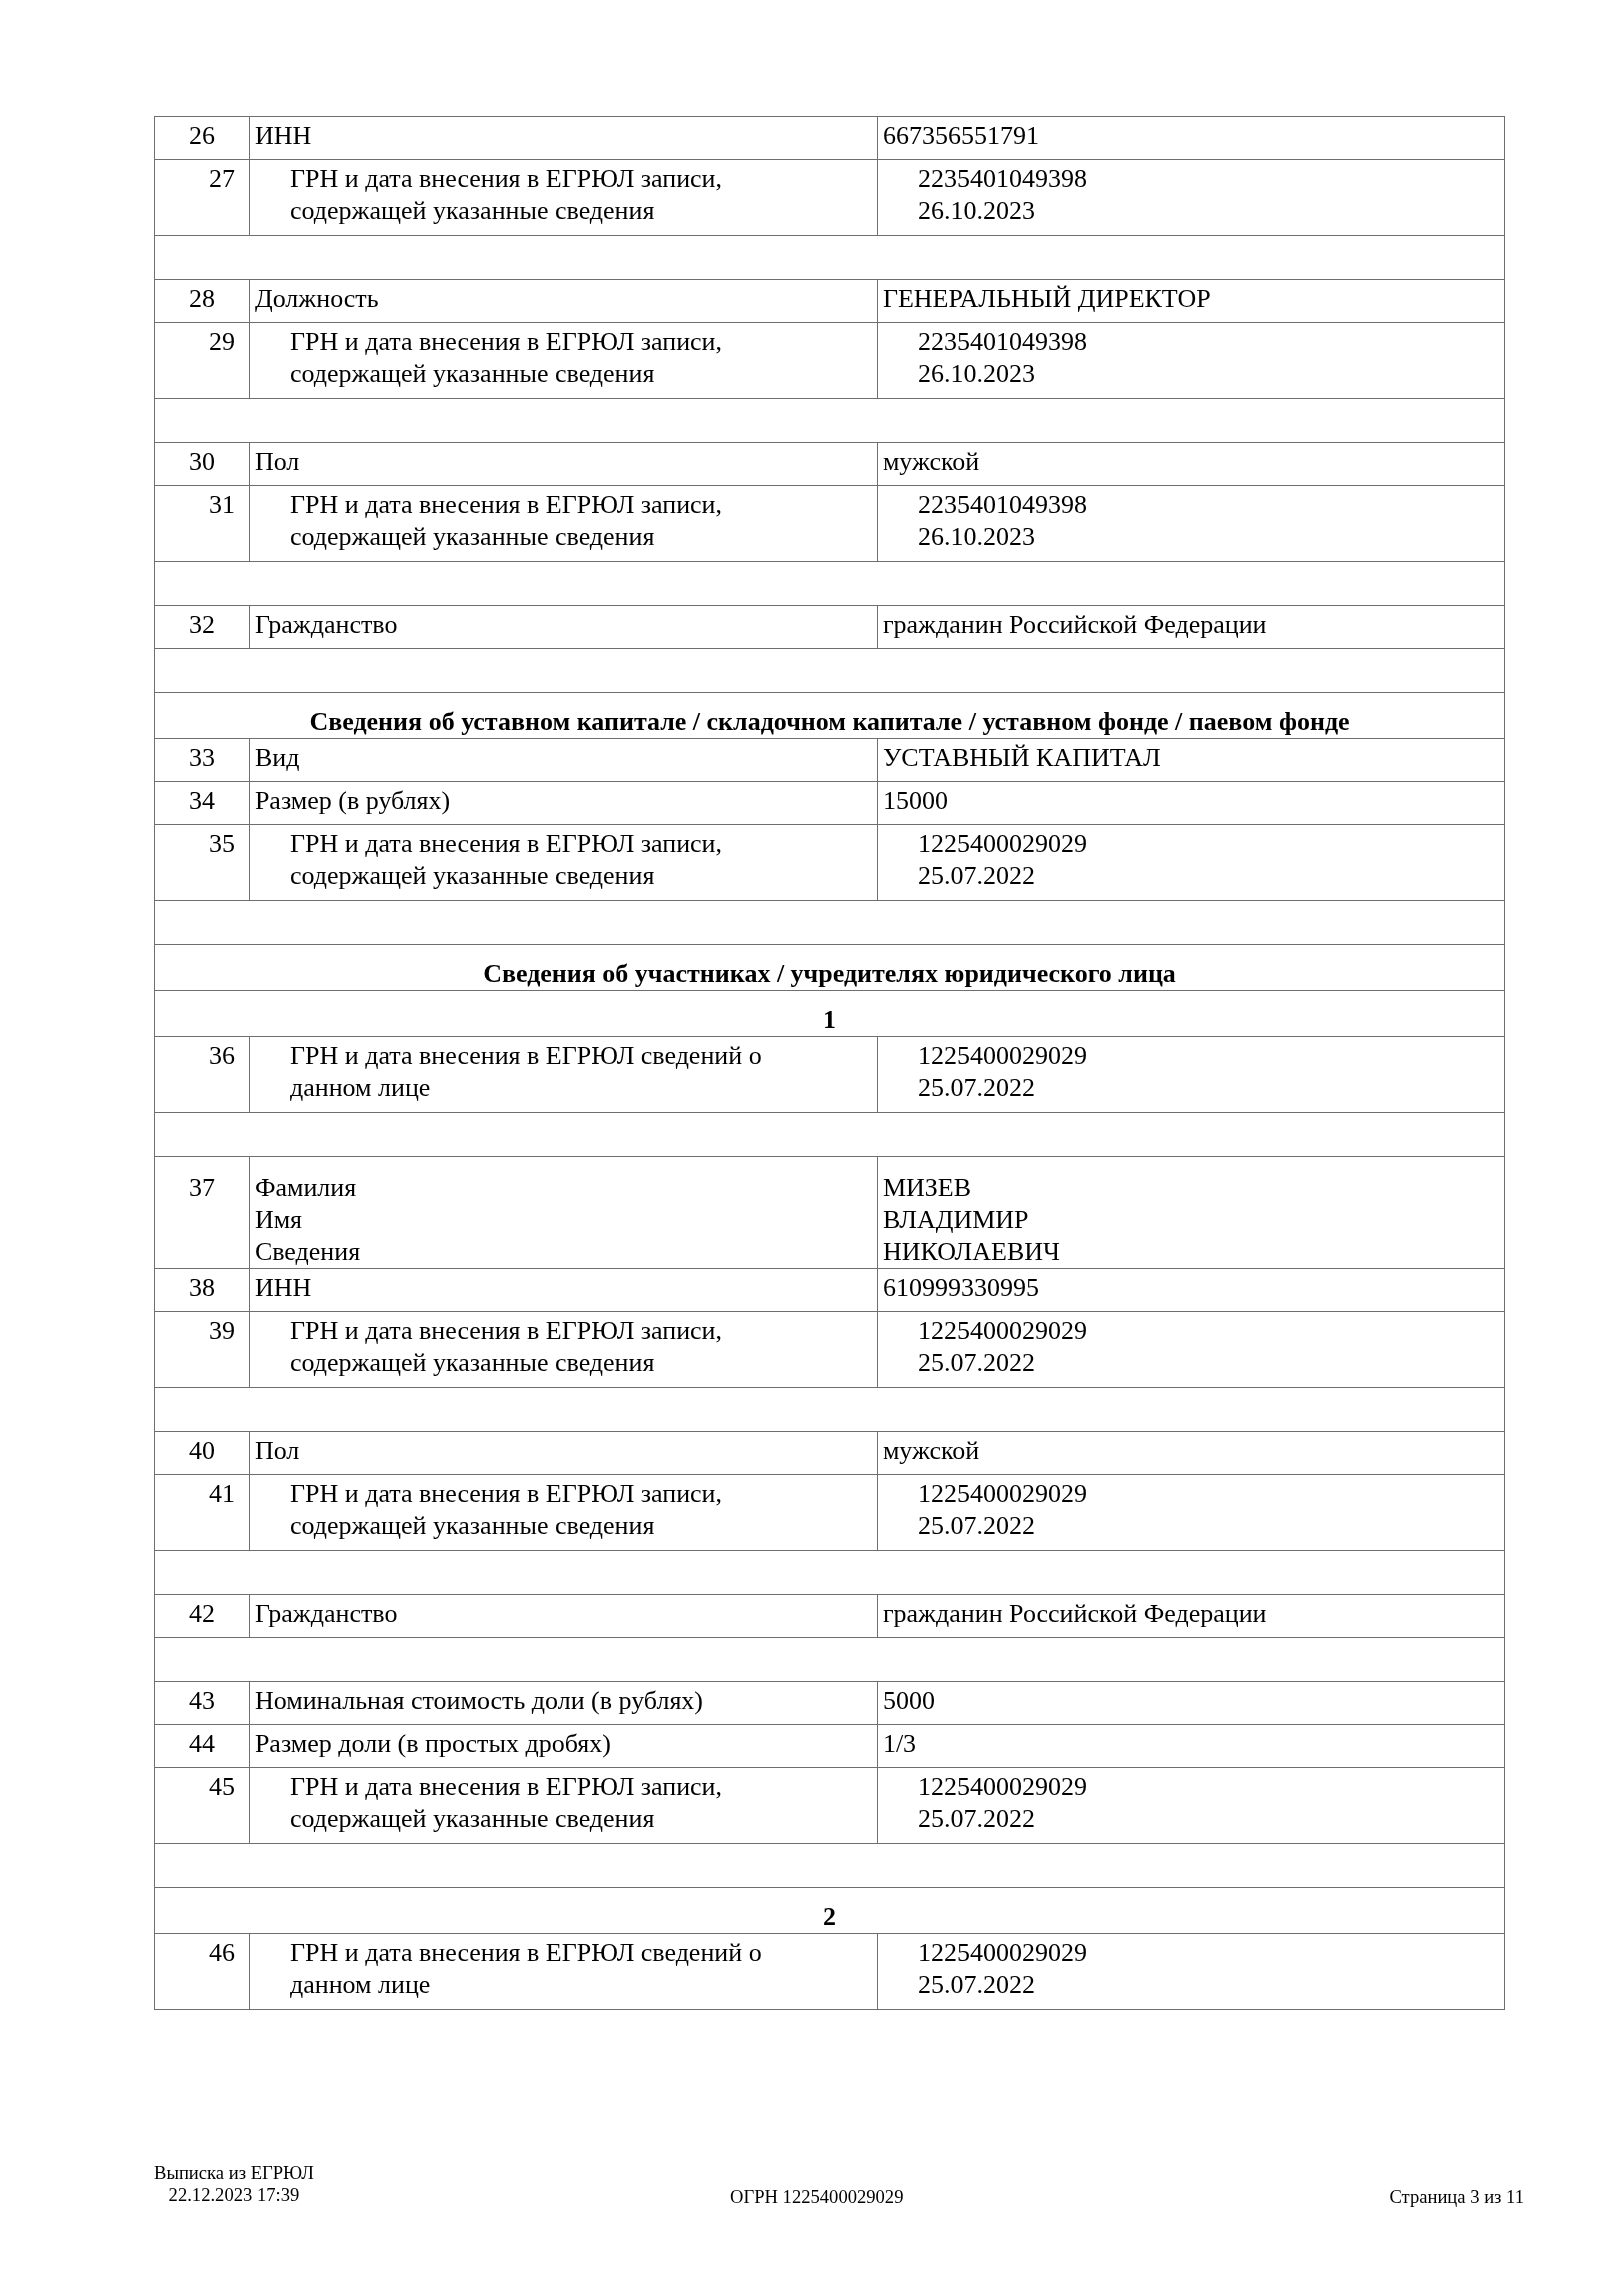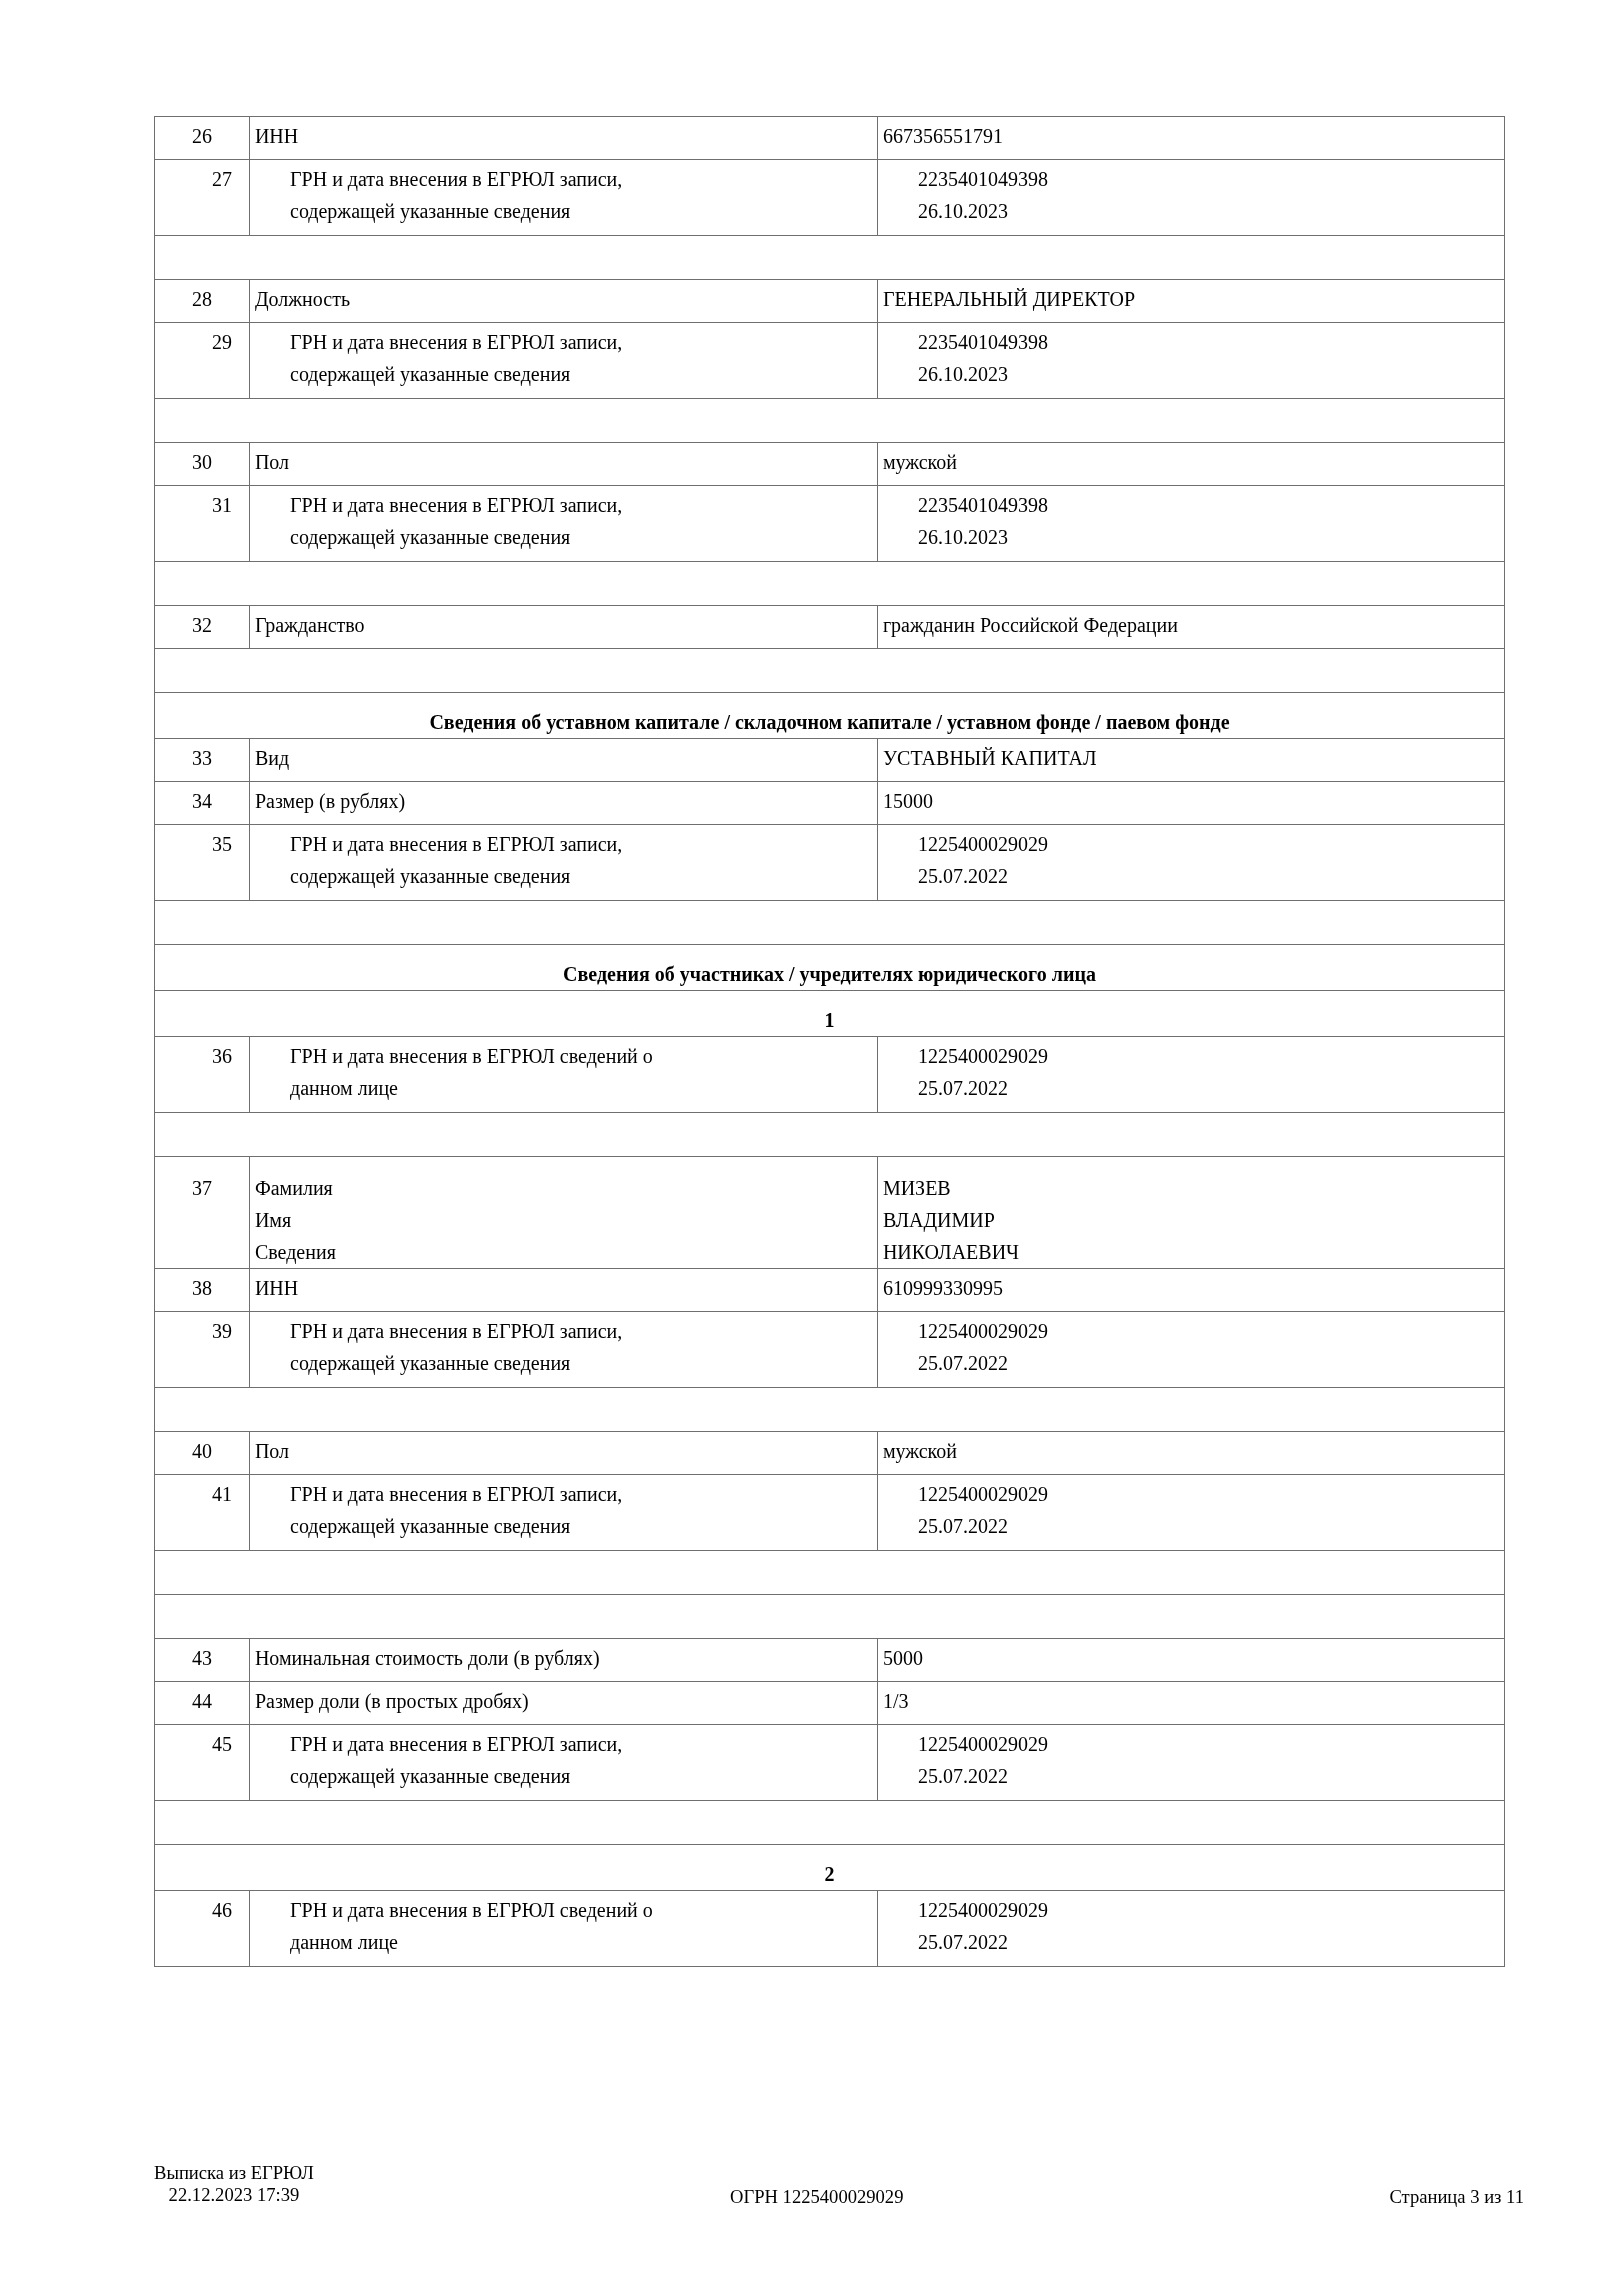--- a/index.html
+++ b/index.html
@@ -6,21 +6,21 @@
   body {
     width: 1620px; height: 2293px; position: relative; overflow: hidden;
     font-family: "Liberation Serif", "DejaVu Serif", serif;
     color: #000;
   }
   .page-table {
     position: absolute; left: 154px; top: 116px;
     width: 1351px;
     border-collapse: collapse;
     table-layout: fixed;
-    font-size: 20px;
+    font-size: 26px;
   }
   .page-table td {
     border: 1.5px solid #6f6f6f;
     padding: 0 3.9px;
     vertical-align: top;
     line-height: 32px;
   }
   .page-table tr.r1 td { height: 43px; padding-top: 2.9px; box-sizing: border-box; }
   .page-table tr.r2 td { height: 76px; padding-top: 2.9px; box-sizing: border-box; padding-left: 40px; }
   .page-table tr.r3 td { height: 110px; padding-top: 15px; box-sizing: border-box; }
@@ -212,20 +212,25 @@
         </td>
       <td class="val multi">
           <span>1225400029029</span>
           <span>25.07.2022</span>
         </td>
     </tr>
     <tr class="blank">
         <td colspan="3"></td>
       </tr>
 
+    <tr class="r1">
+      <td class="num">42</td>
+      <td class="lbl">Гражданство</td>
+      <td class="val">гражданин Российской Федерации</td>
+    </tr>
     <tr class="blank">
         <td colspan="3"></td>
       </tr>
 
     <tr class="r1">
       <td class="num">43</td>
       <td class="lbl">Номинальная стоимость доли (в рублях)</td>
       <td class="val">5000</td>
     </tr>
     <tr class="r1">

